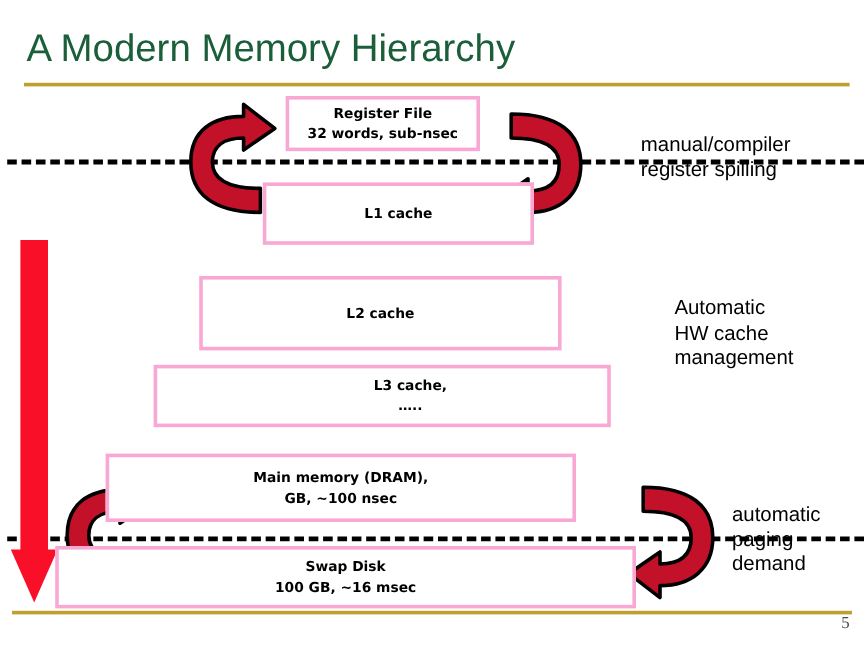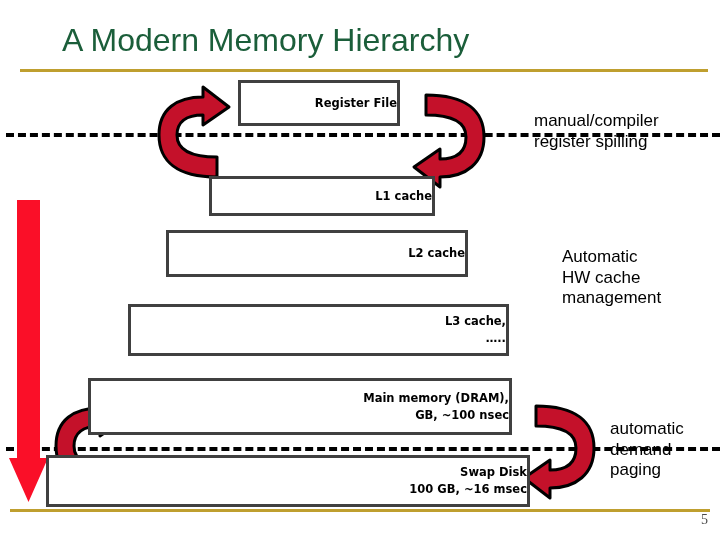--- a/index.html
+++ b/index.html
@@ -19,21 +19,20 @@
   
   #title {
     position: absolute;
     left: 22px;
     top: 22px;
     font-size: 32px;
     font-weight: normal;
     color: #1b5e3a;
     letter-spacing: 0px;
     white-space: nowrap;
-    margin-left: 40px;
   }
   #title-rule {
     position: absolute;
     left: 20px;
     top: 69px;
     width: 688px;
     height: 3px;
     background: #bf9f2f;
   }
   #bottom-rule {
@@ -58,39 +57,39 @@
     position: absolute;
     height: 0;
     border-top: 4px dashed #000000;
   }
   #dash-top   { left: 6px;  top: 133px; width: 714px; }
   #dash-bottom{ left: 6px;  top: 447px; width: 714px; }
 
   
   .hbox {
     position: absolute;
-    border: 3px solid #404040;
+    border: 3px solid #f9a8d4;
     background: #ffffff;
     box-sizing: border-box;
     display: flex;
     flex-direction: column;
-    align-items: flex-end;
+    align-items: center;
     justify-content: center;
     text-align: center;
     font-family: "DejaVu Sans", sans-serif;
     font-size: 11.5px;
     font-weight: bold;
     color: #000000;
     line-height: 1.45;
   }
   #box-register { left: 238px; top: 80px;  width: 162px; height: 46px; }
-  #box-l1       { left: 209px; top: 152px; width: 226px; height: 40px; margin-top: 24px; }
-  #box-l2       { left: 166px; top: 230px; width: 302px; height: 47px; }
+  #box-l1       { left: 219px; top: 152px; width: 226px; height: 52px; }
+  #box-l2       { left: 166px; top: 230px; width: 302px; height: 62px; }
   #box-l3       { left: 128px; top: 304px; width: 381px; height: 52px; padding-left: 47px; }
-  #box-dram     { left: 88px;  top: 378px; width: 424px; height: 57px; }
+  #box-dram     { left: 88px;  top: 378px; width: 392px; height: 57px; }
   #box-swap     { left: 46px;  top: 455px; width: 484px; height: 52px; }
 
   
   #memory-abstraction {
     position: absolute;
     left: 2px;
     top: 142px;
     width: 140px;
     font-size: 17px;
     color: #bf9f2f;
@@ -149,20 +148,21 @@
              C 30,30 22,38 22,50 C 22,64 34,72 62,72 Z" fill="#c4112a" stroke="#000000" stroke-width="3" stroke-linejoin="round"></path>
   </svg>
 
   <svg class="arrow-svg" id="arrow-bot-right" width="80" height="105" viewBox="0 0 80 105">
     <path d="M 16,10 C 56,10 74,26 74,52 C 74,78 56,92 30,92 L 30,102 L 4,82 L 30,64 L 30,74
              C 48,74 56,66 56,52 C 56,38 44,30 16,30 Z" fill="#c4112a" stroke="#000000" stroke-width="3" stroke-linejoin="round"></path>
   </svg>
 
   <div class="hbox" id="box-register">
     <span>Register File</span>
+    <span>32 words, sub-nsec</span>
   </div>
 
   <div class="hbox" id="box-l1">
     <span>L1 cache</span>
   </div>
 
   <div class="hbox" id="box-l2">
     <span>L2 cache</span>
   </div>
 
@@ -190,20 +190,20 @@
   </div>
 
   <div class="right-note" id="note-automatic">
     <div>Automatic</div>
     <div>HW cache</div>
     <div>management</div>
   </div>
 
   <div class="right-note" id="note-demand">
     <div>automatic</div>
+    <div>paging</div>
     <div>demand</div>
-    <div>paging</div>
   </div>
 
   <div id="bottom-rule"></div>
   <div id="page-number">5</div>
 
 </div>
 
 </body></html>

